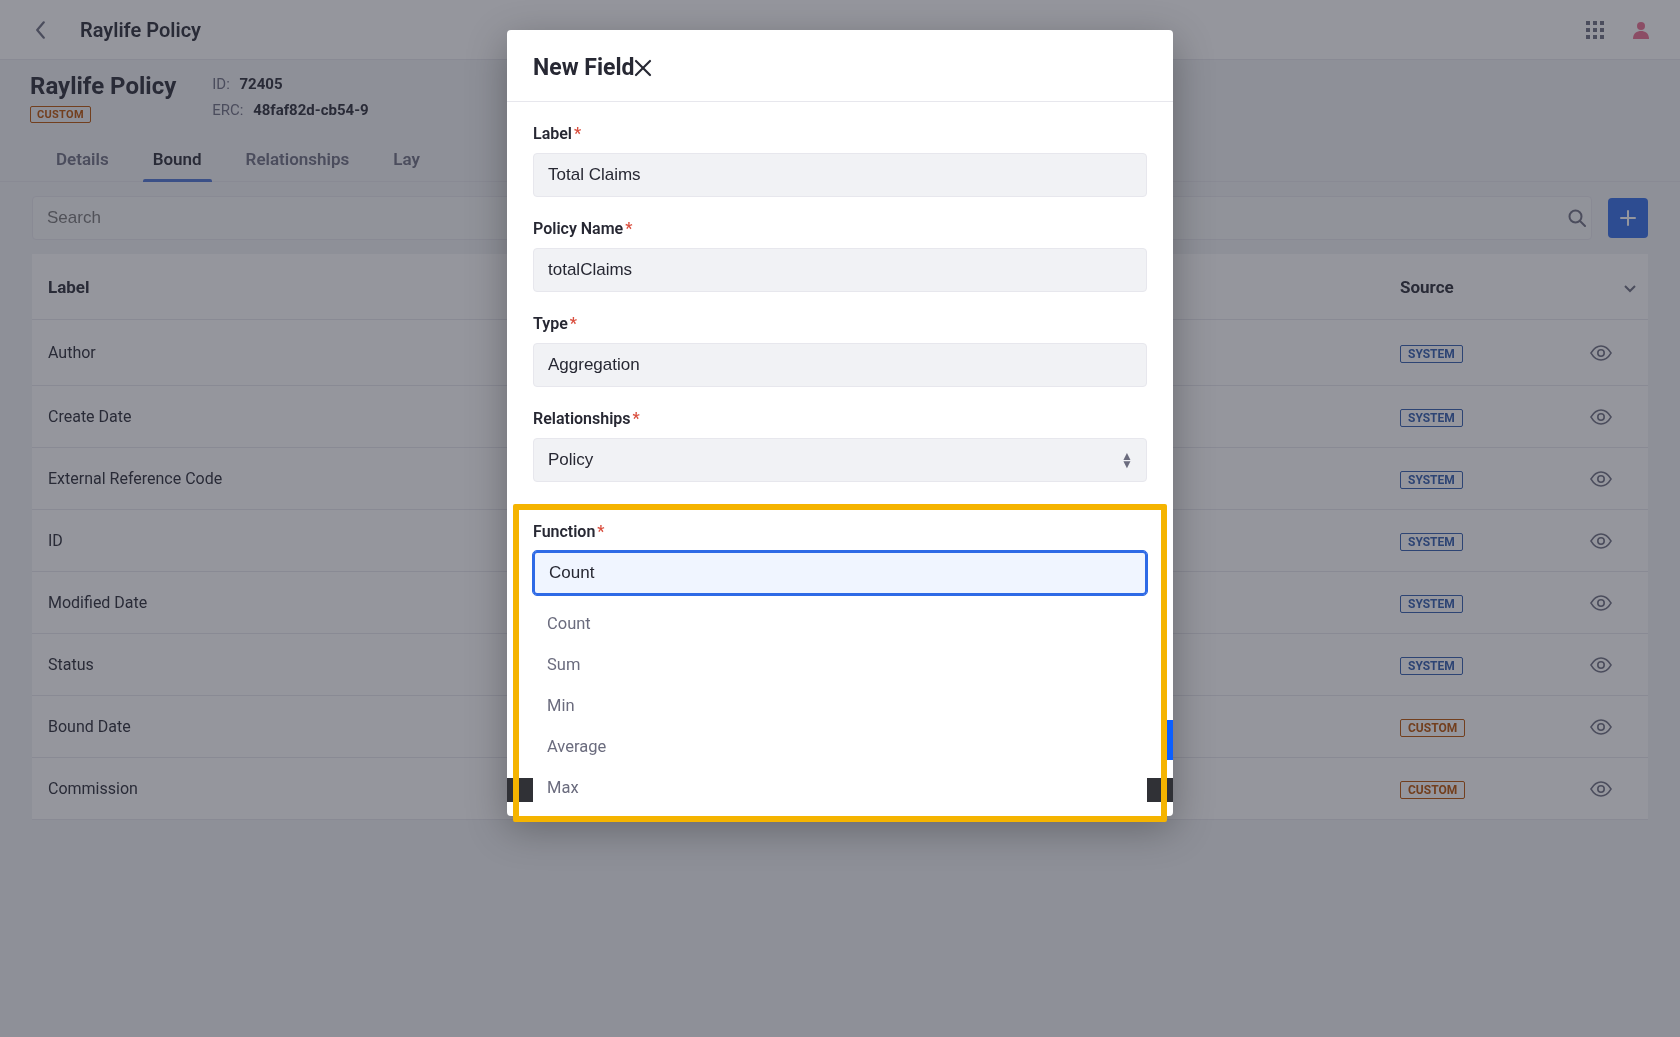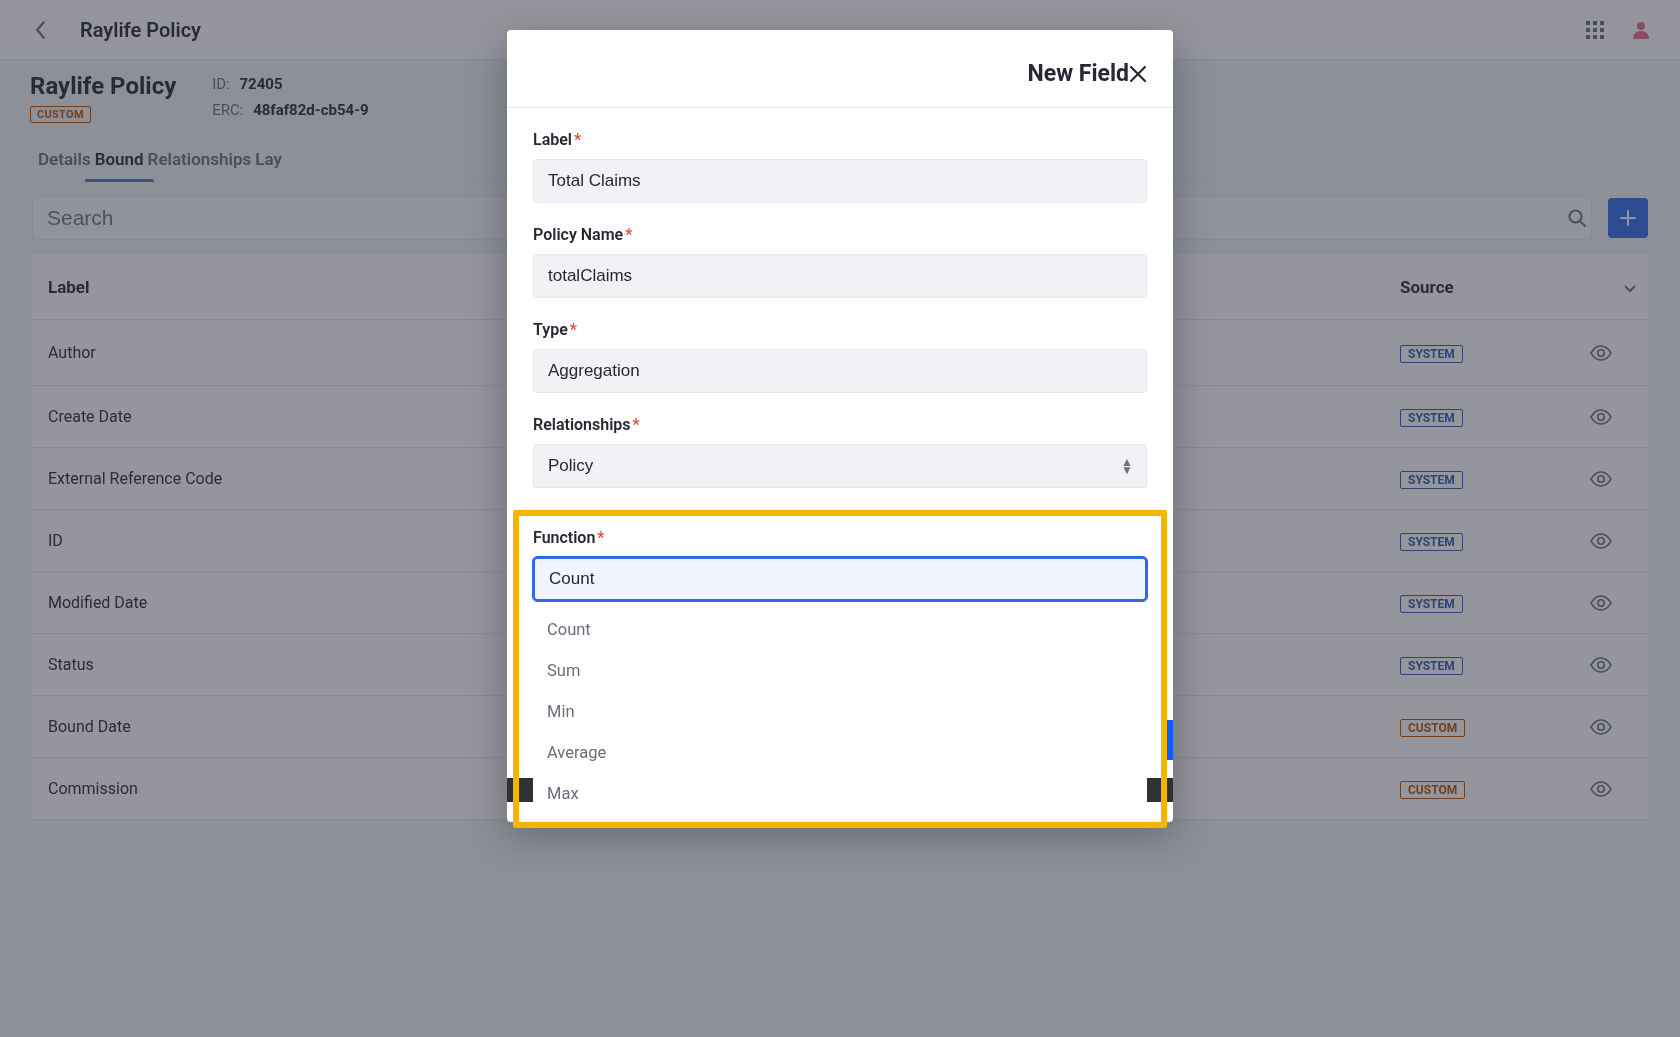--- a/index.html
+++ b/index.html
@@ -72,21 +72,22 @@
     font-size: 15px;
     color: #6b6c7e;
     line-height: 1.7;
   }
   .meta-block .meta-label { margin-right: 6px; }
   .meta-block .meta-value { font-weight: 700; color: #272833; }
 
   
   .tabs {
     display: flex;
-    padding: 0 36px;
+    gap: 40px;
+    padding: 0 54px;
     border-bottom: 1px solid #e7e7ed;
     margin-top: 12px;
   }
   .tab {
     font-size: 17px;
     font-weight: 600;
     color: #6b6c7e;
     padding: 10px 2px 12px;
     cursor: pointer;
     position: relative;
@@ -112,21 +113,21 @@
     gap: 16px;
     background: #f1f2f5;
   }
   .search-input {
     flex: 1;
     height: 44px;
     border: 1px solid #e7e7ed;
     border-radius: 4px;
     background: #f7f8f9;
     padding: 0 14px;
-    font-size: 21px;
+    font-size: 17px;
     color: #6b6c7e;
     position: relative;
   }
   .search-icon {
     position: absolute;
     right: 94px;
     color: #6b6c7e;
   }
   .add-btn {
     width: 40px; height: 40px;
@@ -192,22 +193,22 @@
     width: 666px;
     background: #fff;
     border-radius: 4px;
     box-shadow: 0 12px 40px rgba(0,0,0,.3);
     overflow: visible;
     position: relative;
   }
   .modal-header {
     display: flex;
     align-items: center;
-    justify-content: flex-end;
-    padding: 30px 26px 20px;
+    justify-content: flex-start;
+    padding: 24px 26px 20px;
     border-bottom: 1px solid #e7e7ed;
   }
   .modal-title { font-size: 23px; font-weight: 700; }
   .modal-close { font-size: 20px; color: #272833; cursor: pointer; }
 
   .modal-body { padding: 22px 26px 6px; }
   .form-group { margin-bottom: 22px; }
   .form-label {
     font-size: 16px;
     font-weight: 600;

